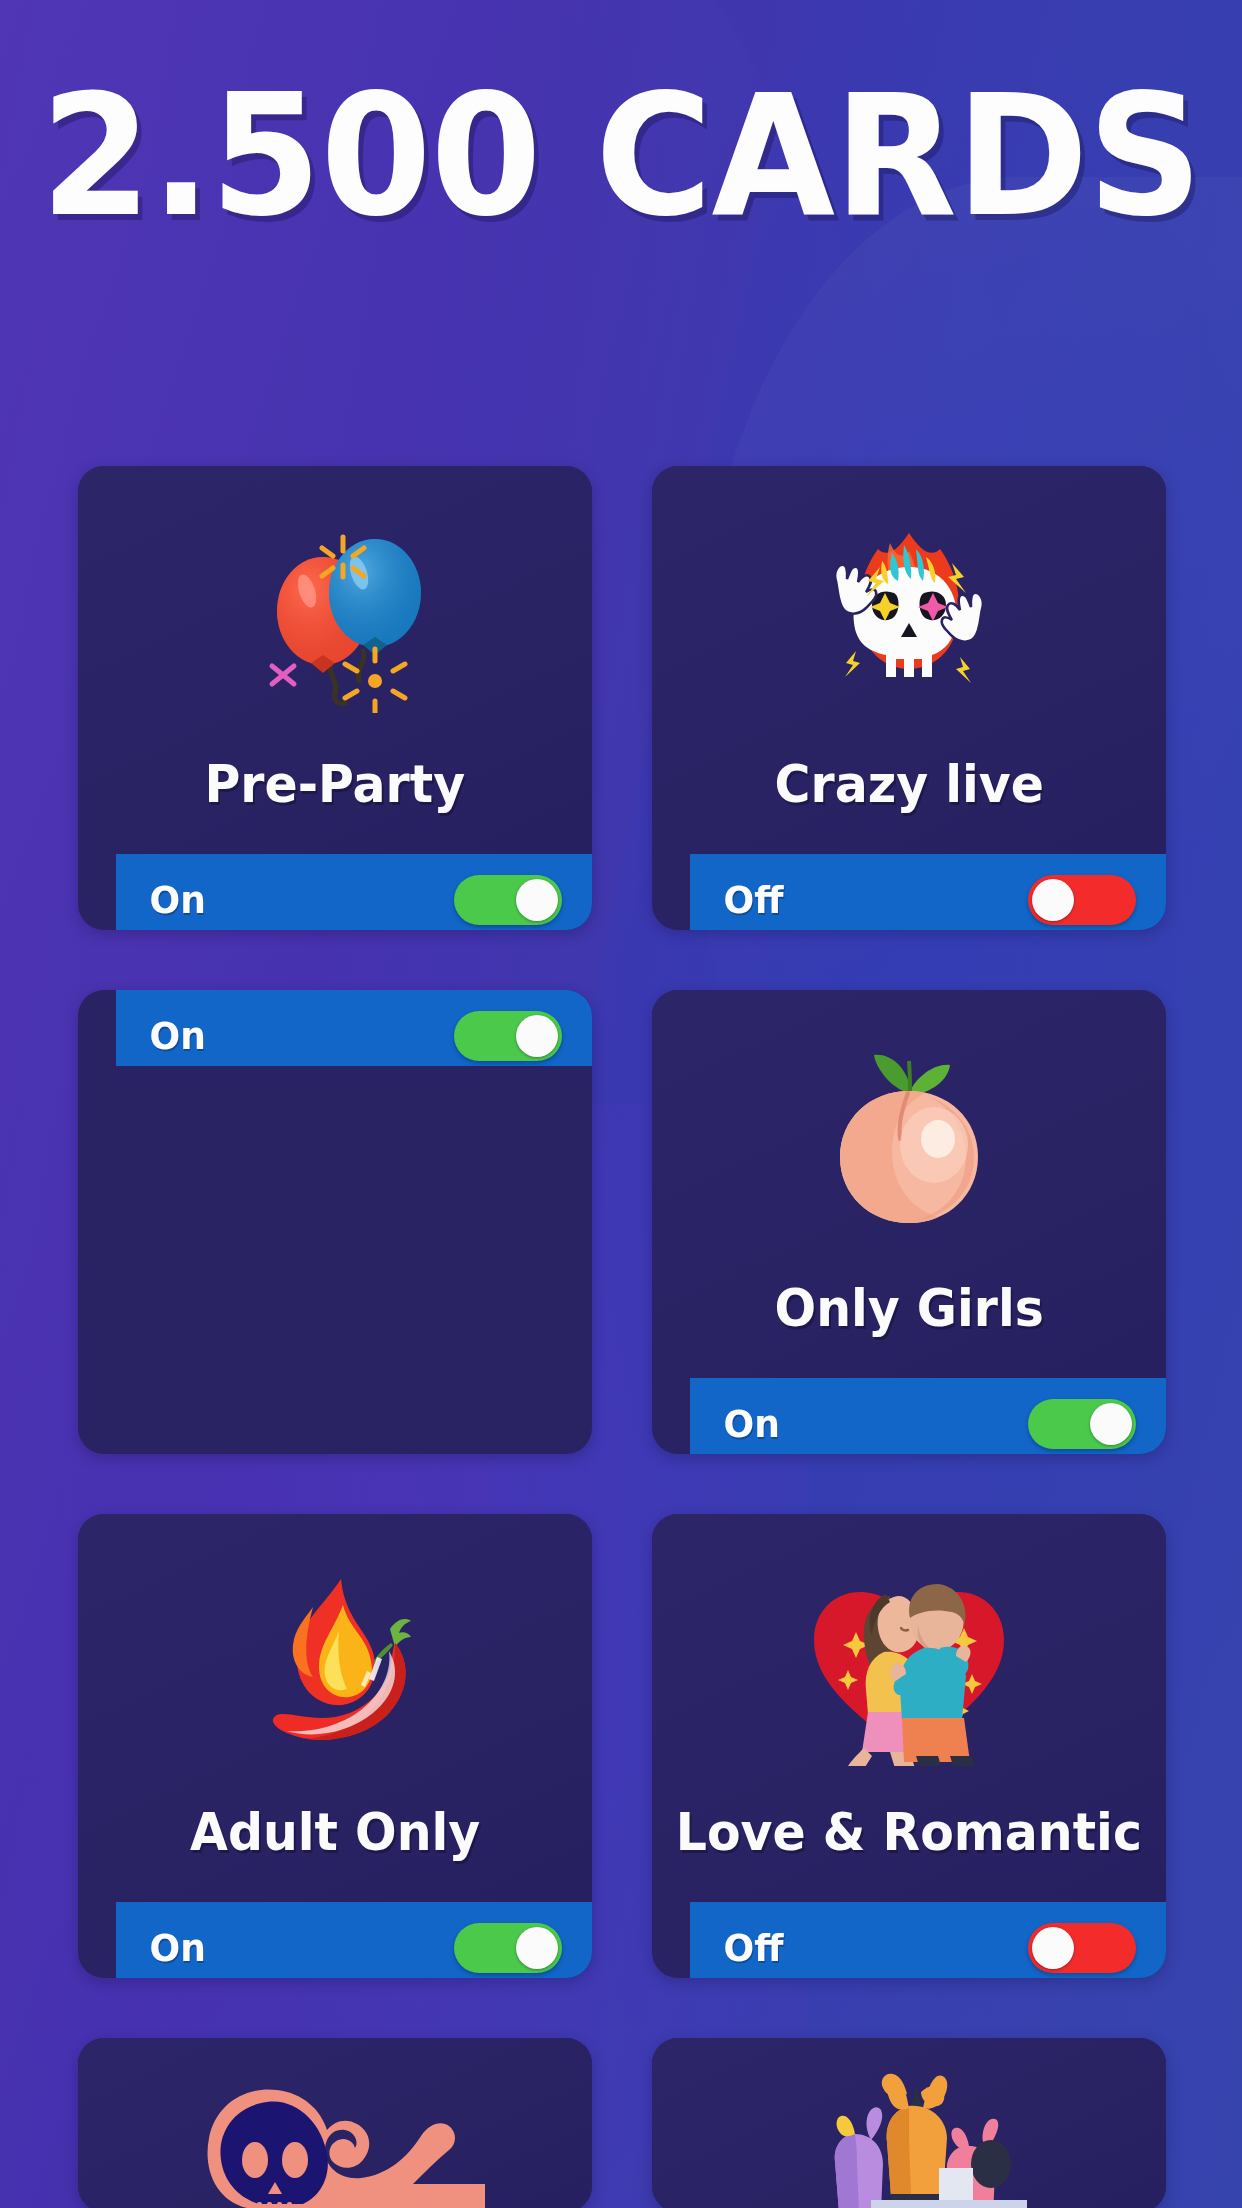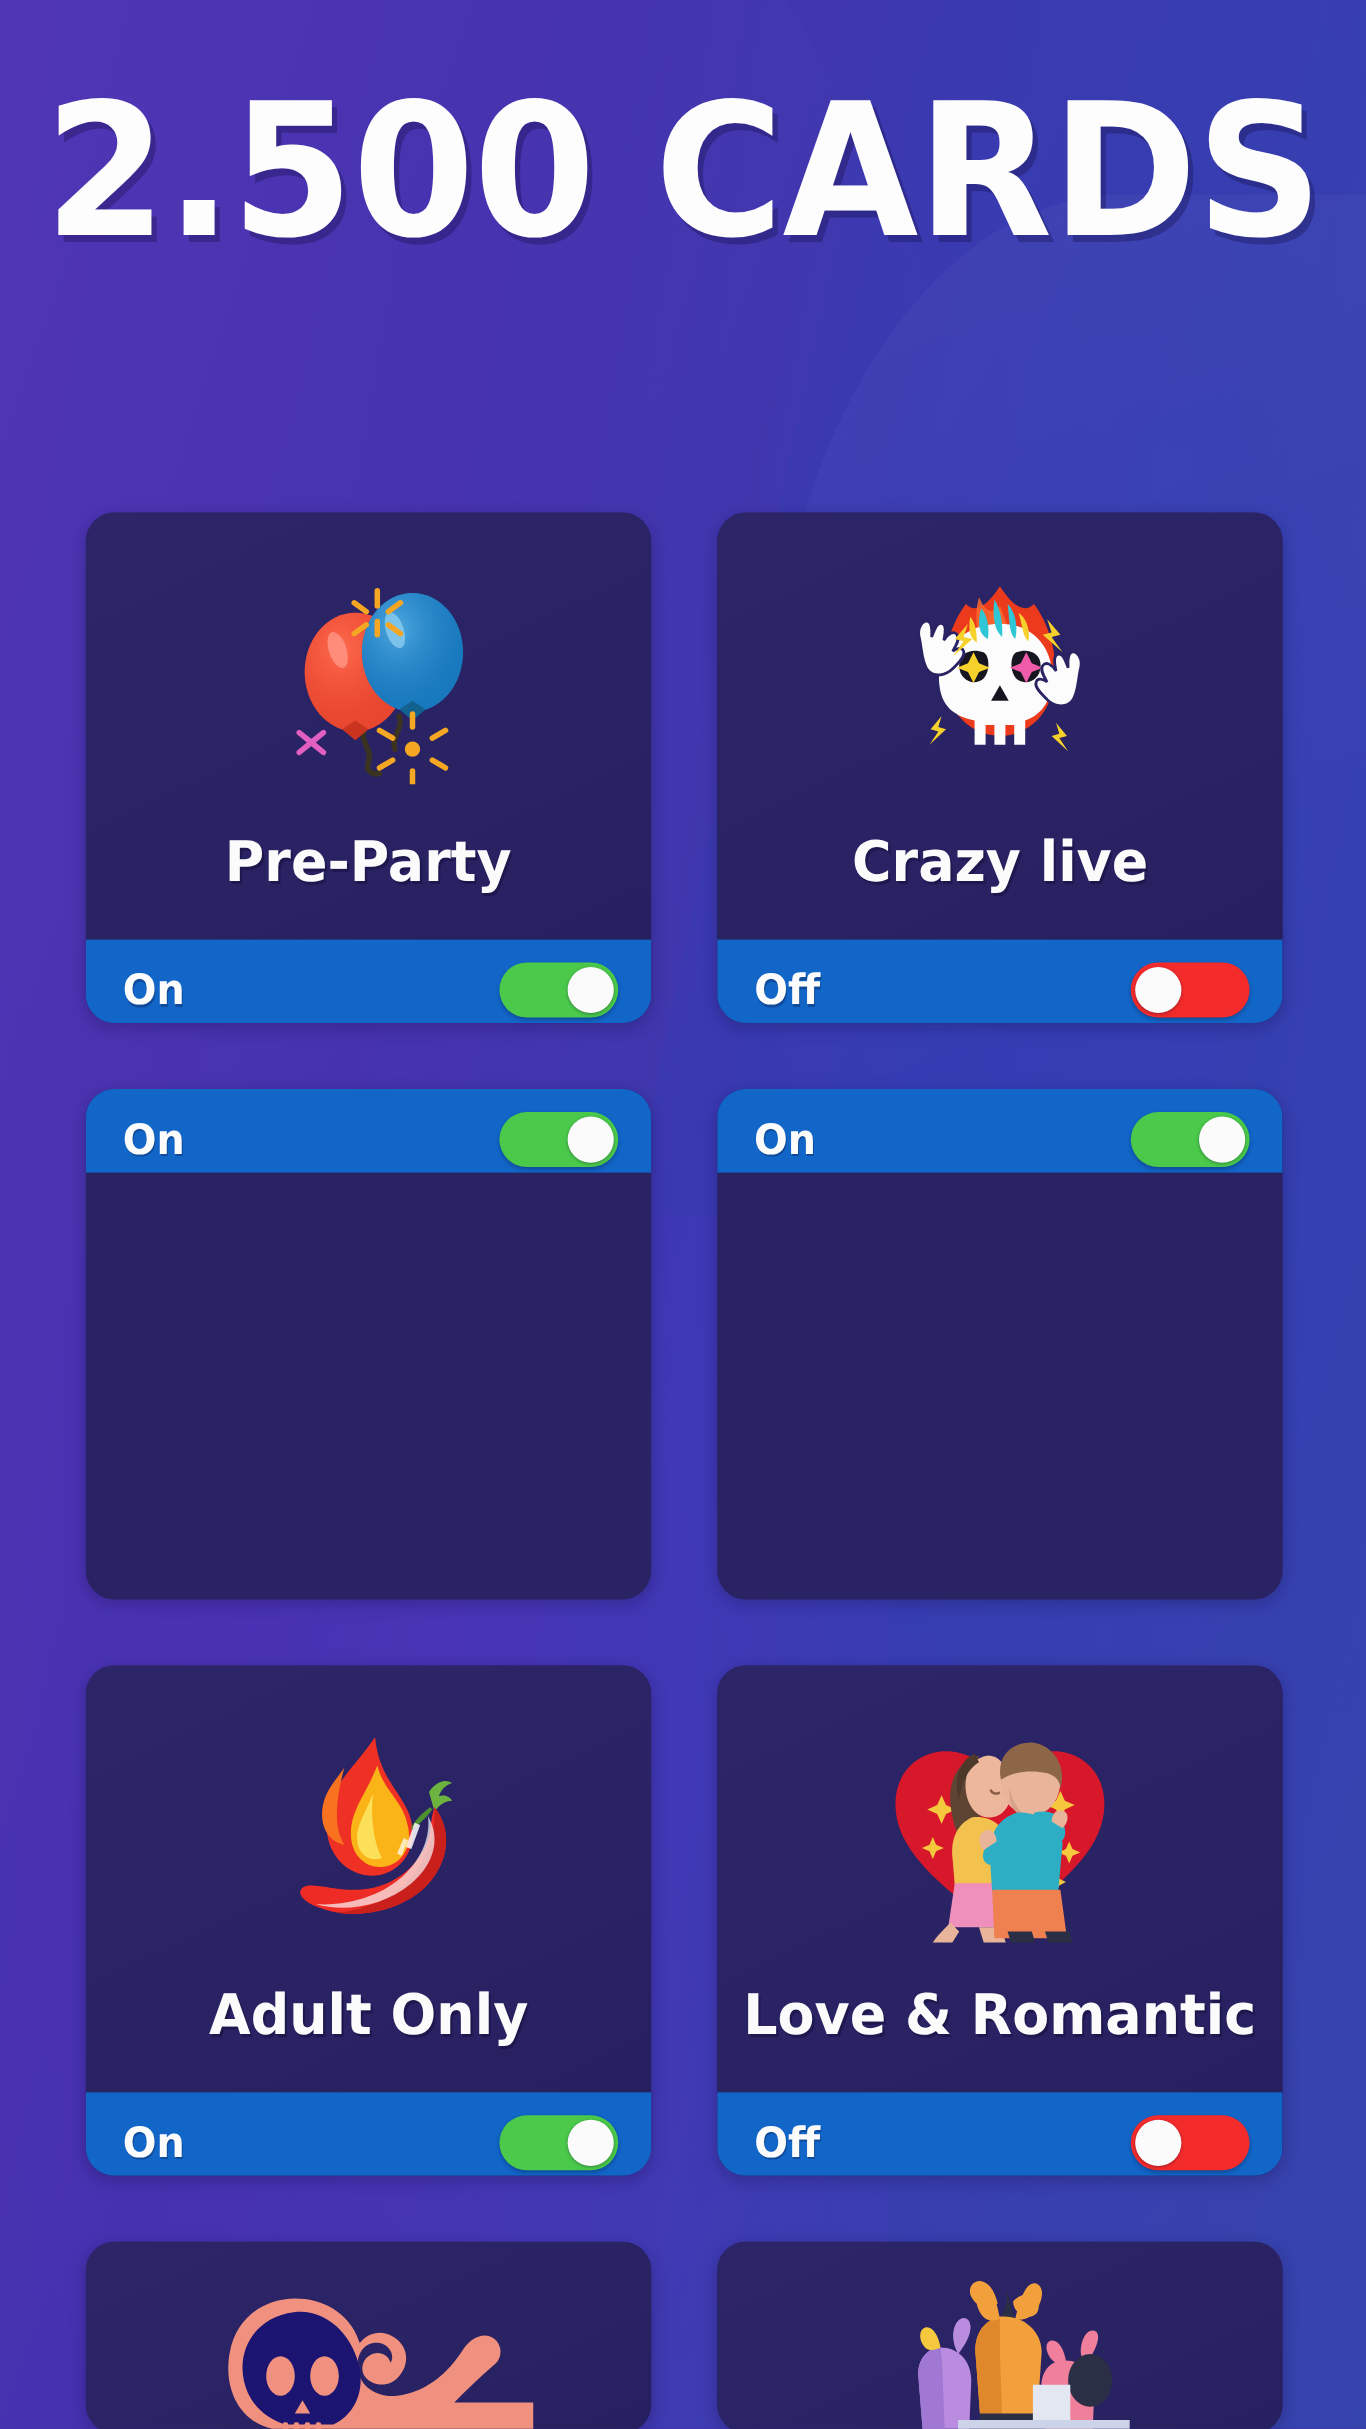--- a/index.html
+++ b/index.html
@@ -106,20 +106,21 @@
     text-shadow:2px 3px 0 rgba(10,6,40,0.35);
     font-family:"DejaVu Sans","Liberation Sans",sans-serif;
   }
   .card-footer {
     flex:0 0 76px;
     background:#1266c8;
     display:flex;
     align-items:center;
     justify-content:space-between;
     padding:16px 30px 0 32px;
+    margin-left:38px;
   }
   .state-label {
     color:#fcfcfc;
     font-size:38px;
     font-weight:bold;
     line-height:1;
     transform:scaleX(0.95);
     text-shadow:1px 2px 0 rgba(10,6,40,0.28);
     font-family:"DejaVu Sans","Liberation Sans",sans-serif;
   }
@@ -248,20 +249,36 @@
   <div class="card">
     <div class="card-footer">
       <span class="state-label">On</span>
       <div class="toggle on">
         <div class="knob"></div>
       </div>
     </div>
   </div>
 
   <div class="card">
+    <div class="card-body">
+      <div class="card-art">
+        <svg width="190" height="190" viewBox="0 0 190 190">
+          <path d="M95 46 C78 42, 62 22, 60 8 C76 6, 92 20, 96 40 Z" fill="#4b9c2e"></path>
+          <path d="M96 44 C104 28, 122 16, 136 18 C134 34, 116 46, 98 48 Z" fill="#5cb235"></path>
+          <path d="M95 14 C96 26, 96 38, 96 48" stroke="#3d7f24" stroke-width="4" fill="none"></path>
+          <path d="M95 44 C56 44, 26 72, 26 110 C26 148, 56 176, 95 176 C134 176, 164 148, 164 110 C164 72, 134 44, 95 44 Z" fill="#f6b8a0"></path>
+          <path d="M95 44 C56 44, 26 72, 26 110 C26 148, 56 176, 95 176 C106 176, 116 174, 124 170 C96 162, 78 136, 78 106 C78 76, 92 54, 112 46 C107 45, 101 44, 95 44 Z" fill="#f2a98e"></path>
+          <path d="M110 48 C138 56, 160 80, 160 110 C160 146, 132 172, 98 174 C130 168, 152 142, 152 110 C152 80, 134 56, 110 48 Z" fill="#efa085" opacity="0.7"></path>
+          <path d="M94 46 C88 62, 84 78, 86 92" stroke="#e08b72" stroke-width="4" fill="none" stroke-linecap="round"></path>
+          <ellipse cx="120" cy="98" rx="34" ry="38" fill="#fbd2c0" opacity="0.65"></ellipse>
+          <ellipse cx="124" cy="92" rx="17" ry="19" fill="#fdeee5" opacity="0.95"></ellipse>
+        </svg>
+      </div>
+      <div class="card-title">Only Girls</div>
+    </div>
     <div class="card-footer">
       <span class="state-label">On</span>
       <div class="toggle on">
         <div class="knob"></div>
       </div>
     </div>
   </div>
 
   <div class="card">
     <div class="card-body">

